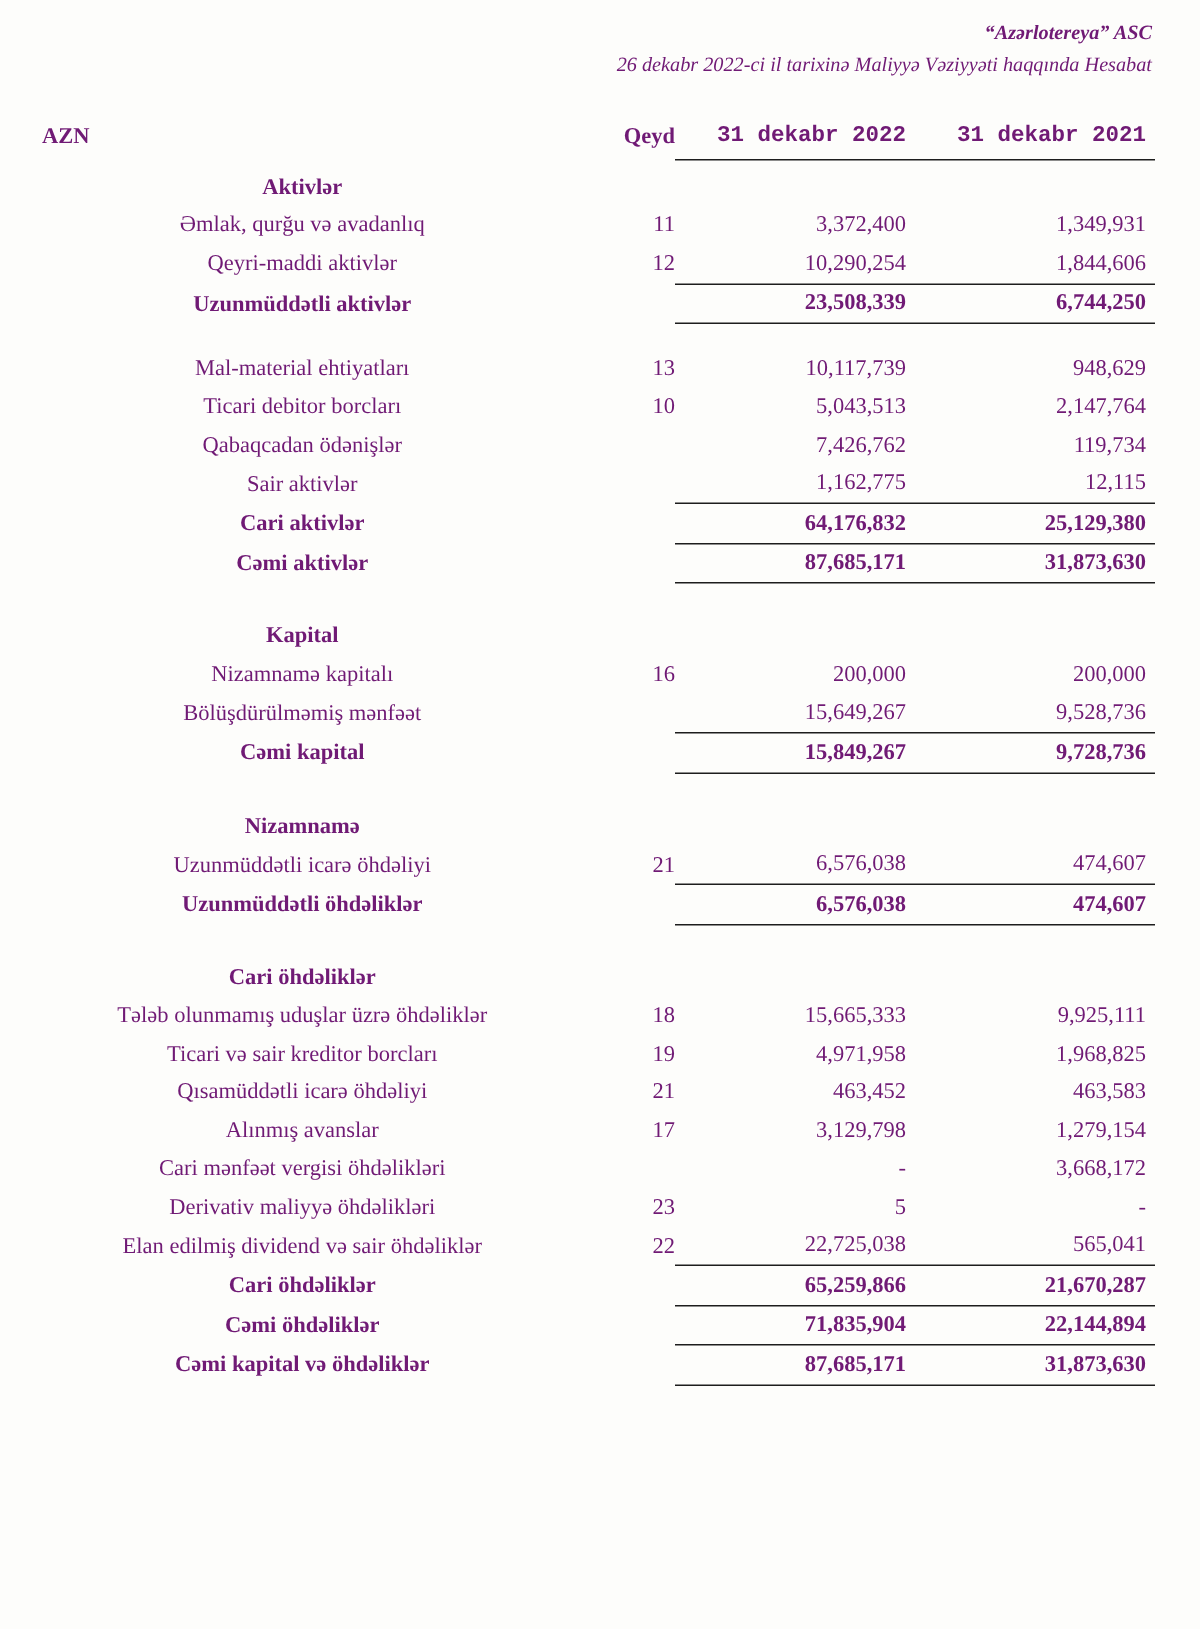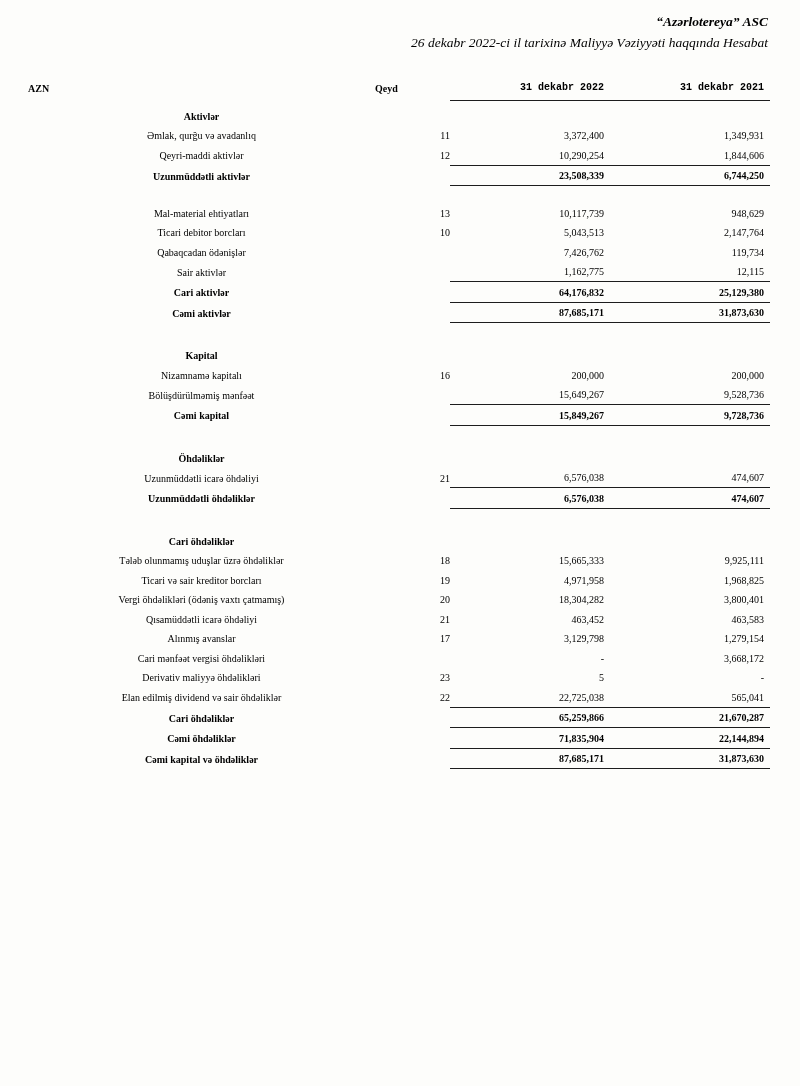--- a/index.html
+++ b/index.html
@@ -8,56 +8,56 @@
     background: #d9d9d9;
   }
   .page {
     width: 800px;
     height: 1086px;
     margin: 0 auto;
     background: #fdfdfb;
     box-sizing: border-box;
     padding: 12px 30px 20px 28px;
     font-family: "Liberation Serif", serif;
-    color: #000000;
+    color: #701a75;
     overflow: hidden;
   }
   .doc-header {
     text-align: right;
     font-style: italic;
     font-size: 13.5px;
     line-height: 1.55;
     padding-right: 2px;
   }
   .doc-header .company {
     font-weight: bold;
   }
   table.fin-table {
     width: 100%;
     border-collapse: collapse;
     margin-top: 24px;
-    font-size: 10px;
+    font-size: 15px;
     table-layout: fixed;
   }
   col.col-label { width: 347px; }
   col.col-note  { width: 75px; }
   col.col-val   { width: 160px; }
 
   th, td {
     padding: 4.5px 0 4px 0;
     vertical-align: bottom;
     white-space: nowrap;
     overflow: hidden;
   }
   th.h-label {
     text-align: left;
     font-weight: bold;
   }
   th.h-note {
-    text-align: left;
+    text-align: right;
     font-weight: bold;
   }
   th.h-val {
     text-align: right;
     font-weight: bold;
     padding-right: 6px;
     border-bottom: 1.6px solid #1d1d1d;
     font-family: Liberation Mono, monospace;
   }
   thead th { padding-bottom: 7px; }
@@ -195,21 +195,21 @@
         <tr class="row-total line-below">
           <td class="c-label">Cəmi kapital</td>
           <td class="c-note"></td>
           <td class="c-val">15,849,267</td>
           <td class="c-val">9,728,736</td>
         </tr>
         <tr class="row-spacer">
           <td colspan="4"></td>
         </tr>
         <tr class="row-section">
-          <td class="c-label">Öhdəliklər</td>
+          <td class="c-label">Nizamnamə</td>
           <td class="c-note"></td>
           <td class="c-val"></td>
           <td class="c-val"></td>
         </tr>
         <tr class="row-item line-below">
           <td class="c-label">Uzunmüddətli icarə öhdəliyi</td>
           <td class="c-note">21</td>
           <td class="c-val">6,576,038</td>
           <td class="c-val">474,607</td>
         </tr>
@@ -234,26 +234,20 @@
           <td class="c-val">15,665,333</td>
           <td class="c-val">9,925,111</td>
         </tr>
         <tr class="row-item">
           <td class="c-label">Ticari və sair kreditor borcları</td>
           <td class="c-note">19</td>
           <td class="c-val">4,971,958</td>
           <td class="c-val">1,968,825</td>
         </tr>
         <tr class="row-item">
-          <td class="c-label">Vergi öhdəlikləri (ödəniş vaxtı çatmamış)</td>
-          <td class="c-note">20</td>
-          <td class="c-val">18,304,282</td>
-          <td class="c-val">3,800,401</td>
-        </tr>
-        <tr class="row-item">
           <td class="c-label">Qısamüddətli icarə öhdəliyi</td>
           <td class="c-note">21</td>
           <td class="c-val">463,452</td>
           <td class="c-val">463,583</td>
         </tr>
         <tr class="row-item">
           <td class="c-label">Alınmış avanslar</td>
           <td class="c-note">17</td>
           <td class="c-val">3,129,798</td>
           <td class="c-val">1,279,154</td>

